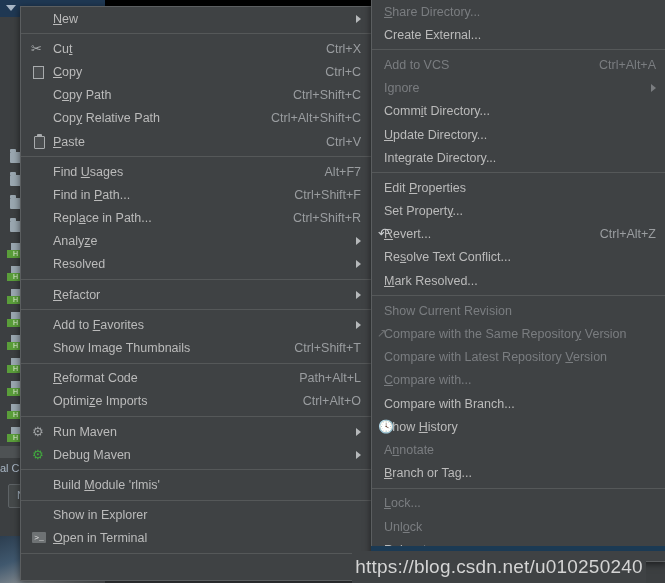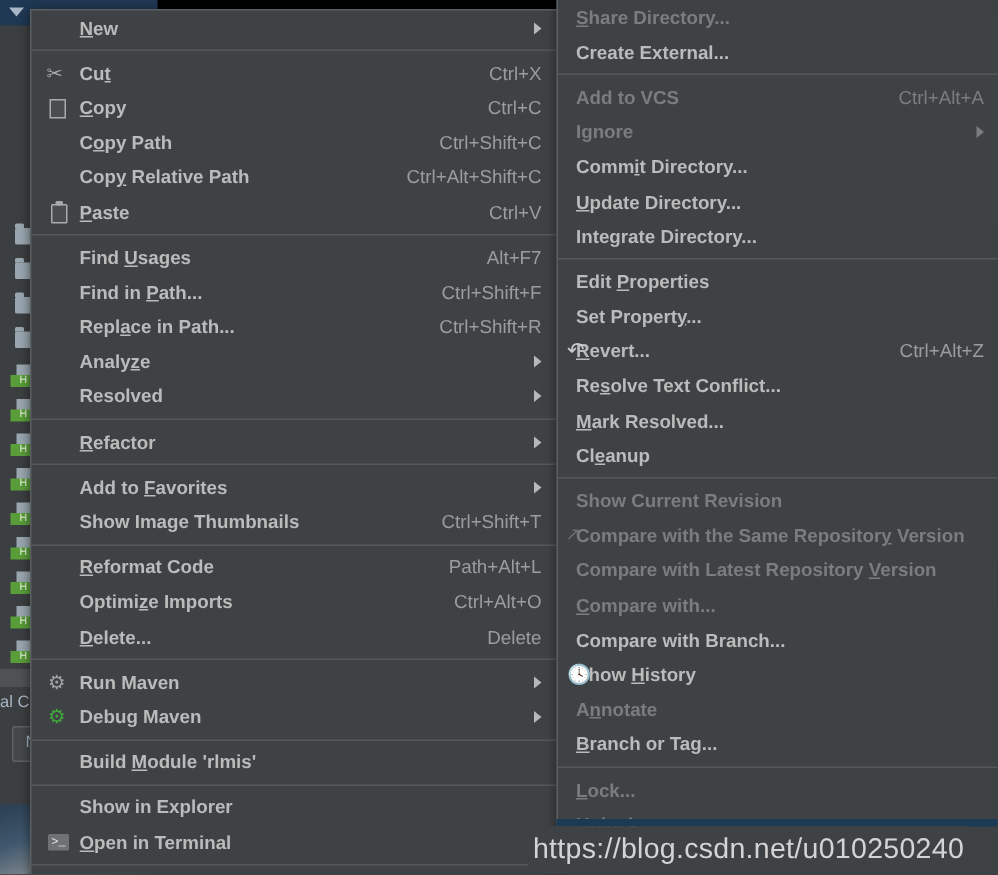--- a/index.html
+++ b/index.html
@@ -37,21 +37,21 @@
     position:absolute;background:#3f4244;border:1px solid #5b5e60;
     box-shadow:0 2px 7px rgba(0,0,0,.55);
     font-size:12.5px;color:#bbbbbb;
   }
   #menu-context{left:20px;top:6px;width:350px;}
   #menu-subversion{left:371px;top:-1px;width:294px;}
 
   .mi{position:relative;display:flex;align-items:center;height:23.2px;padding:0 10px 0 8px;
       white-space:nowrap;cursor:default;}
   .mi .ico{width:20px;min-width:20px;height:16px;position:relative;margin-right:4px;}
-  .mi .lbl{flex:1;overflow:hidden;text-overflow:clip;font-weight:bold;}
+  .mi .lbl{flex:1;overflow:hidden;text-overflow:clip;}
   .mi .acc{color:#9a9da0;font-size:12.5px;margin-left:18px;}
   .mi .arw{width:0;height:0;margin-left:10px;
      border-top:4px solid transparent;border-bottom:4px solid transparent;border-left:5px solid #b6b9bb;}
   .mi.dis .lbl,.mi.dis .acc{color:#7a7d80;}
   .mi.dis .arw{border-left-color:#7a7d80;}
   .sep{height:1px;background:#555859;margin:3px 0;}
   .mi u{text-decoration:underline;}
 
   
   .ic{position:absolute;left:2px;top:1px;}
@@ -234,25 +234,20 @@
     <div class="mi">
       <span class="ico"></span>
       <span class="lbl"><u>R</u>eformat Code</span>
       <span class="acc">Path+Alt+L</span>
     </div>
     <div class="mi">
       <span class="ico"></span>
       <span class="lbl">Optimi<u>z</u>e Imports</span>
       <span class="acc">Ctrl+Alt+O</span>
     </div>
-    <div class="mi">
-      <span class="ico"></span>
-      <span class="lbl"><u>D</u>elete...</span>
-      <span class="acc">Delete</span>
-    </div>
     <div class="sep"></div>
     <div class="mi">
       <span class="ico">
         <span class="ic ic-gear">⚙</span>
       </span>
       <span class="lbl">Run Maven</span>
       <span class="arw"></span>
     </div>
     <div class="mi">
       <span class="ico">
@@ -330,24 +325,20 @@
       <span class="acc">Ctrl+Alt+Z</span>
     </div>
     <div class="mi">
       <span class="ico"></span>
       <span class="lbl">Re<u>s</u>olve Text Conflict...</span>
     </div>
     <div class="mi">
       <span class="ico"></span>
       <span class="lbl"><u>M</u>ark Resolved...</span>
     </div>
-    <div class="mi">
-      <span class="ico"></span>
-      <span class="lbl">Cl<u>e</u>anup</span>
-    </div>
     <div class="sep"></div>
     <div class="mi dis">
       <span class="ico"></span>
       <span class="lbl">Show Current Revision</span>
     </div>
     <div class="mi dis">
       <span class="ico">
         <span class="ic ic-compare">↗</span>
       </span>
       <span class="lbl">Compare with the Same Repositor<u>y</u> Version</span>

